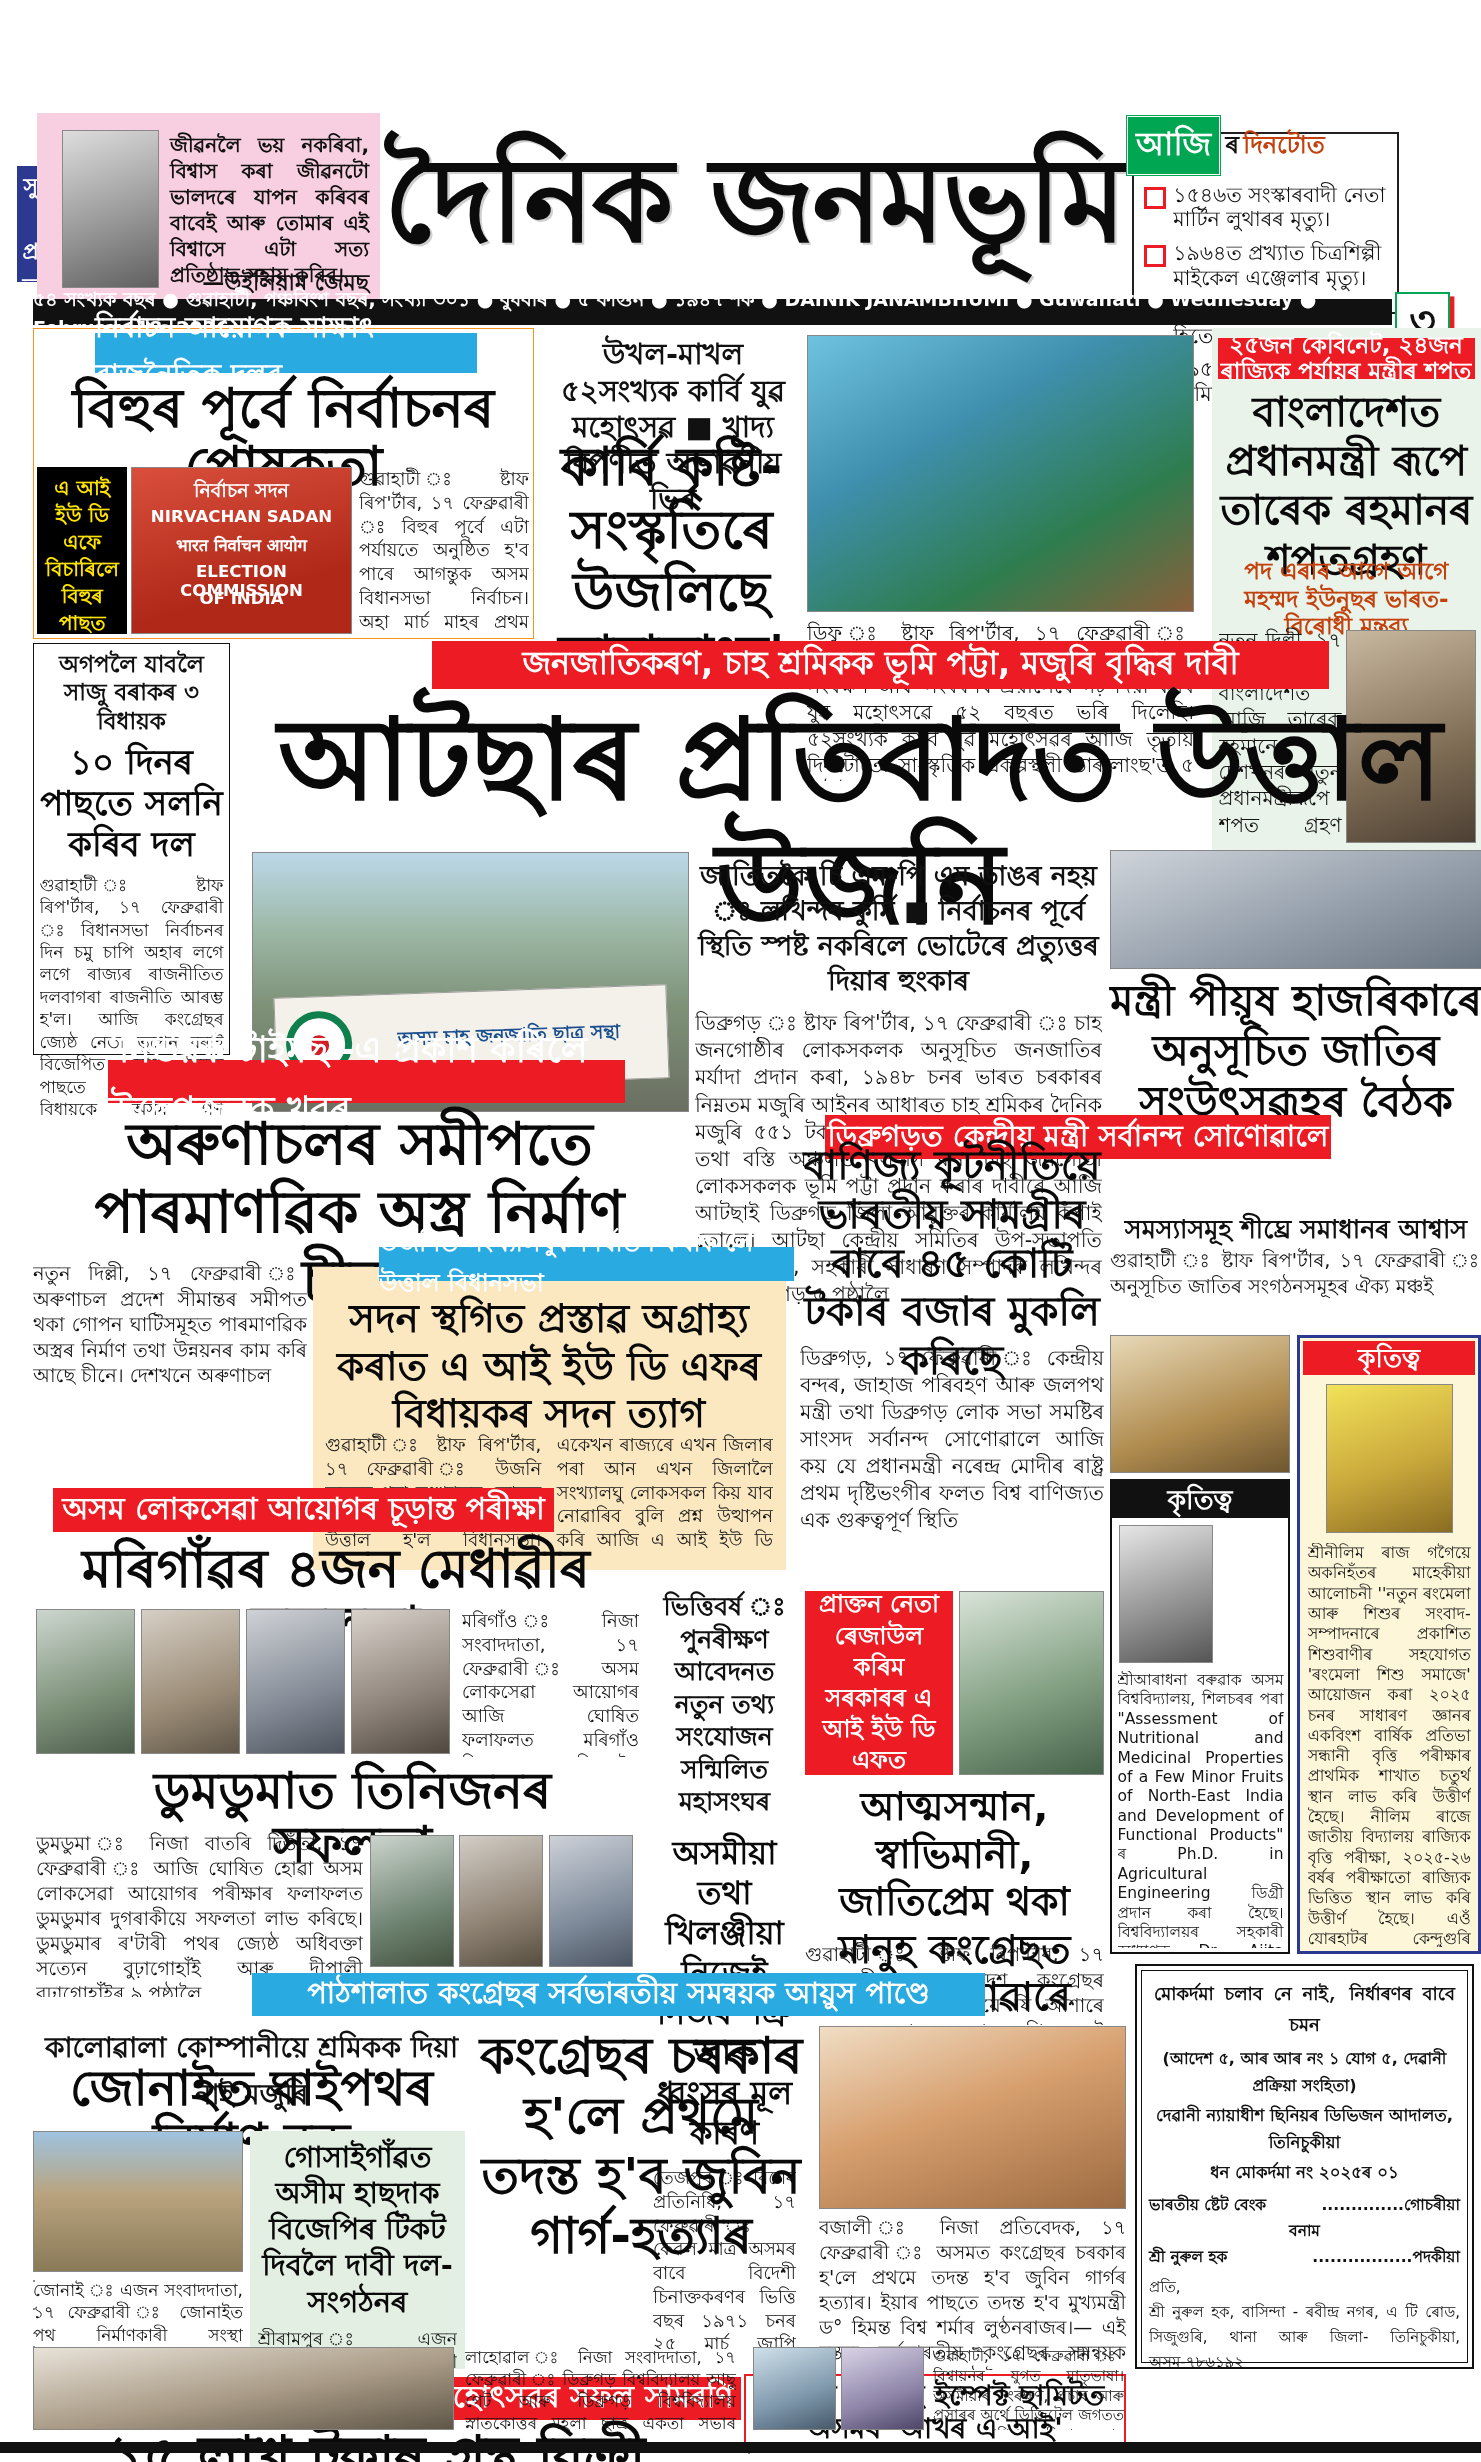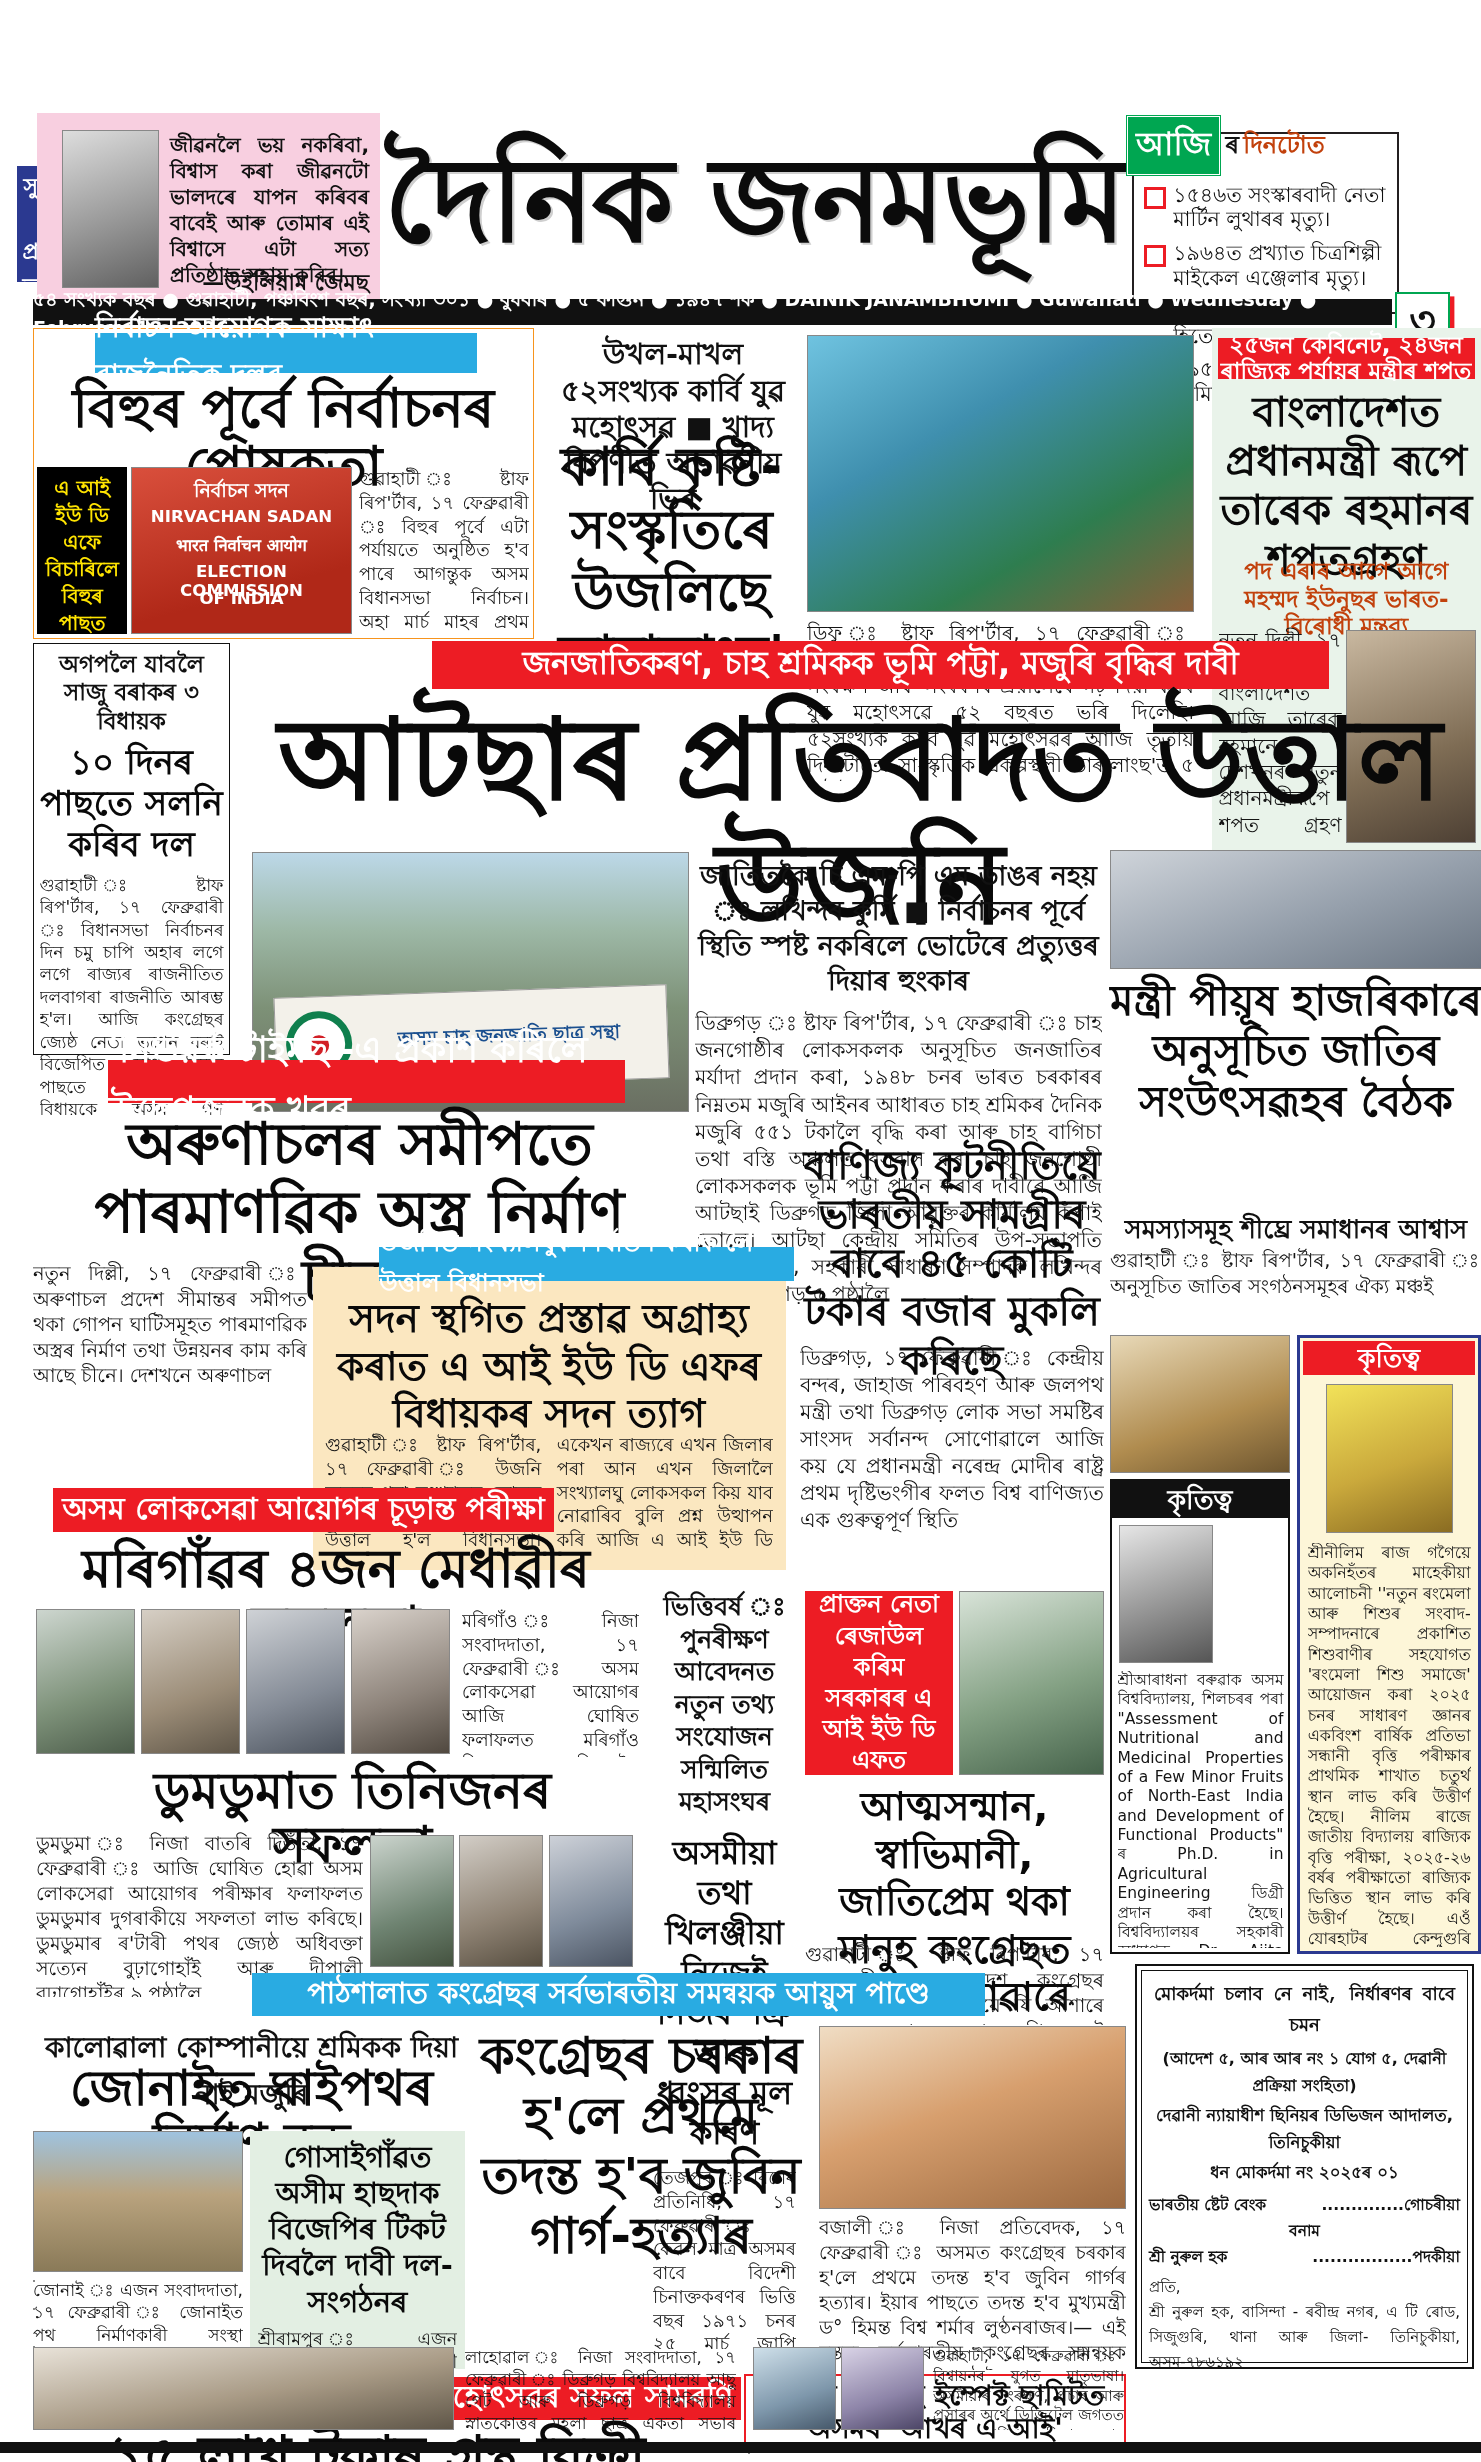--- a/index.html
+++ b/index.html
@@ -127,20 +127,21 @@
   <div class="abs kicker-red" style="left:108px;top:1060px;width:517px;height:43px;font-size:36px;">'নিউয়ৰ্ক টাইমছ'-এ প্ৰকাশ কৰিলে উদ্বেগজনক খবৰ</div>
   <div class="abs headline ctr" style="left:33px;top:1110px;width:653px;font-size:58px;line-height:1.18;">অৰুণাচলৰ সমীপতে পাৰমাণৱিক অস্ত্ৰ নিৰ্মাণ চীনৰ</div>
   <div class="abs body-text jst" style="left:33px;top:1261px;width:274px;height:221px;font-size:19.4px;overflow:hidden;">নতুন দিল্লী, ১৭ ফেব্ৰুৱাৰী ঃ অৰুণাচল প্ৰদেশ সীমান্তৰ সমীপত থকা গোপন ঘাটিসমূহত পাৰমাণৱিক অস্ত্ৰৰ নিৰ্মাণ তথা উন্নয়নৰ কাম কৰি আছে চীনে। দেশখনে অৰুণাচল</div>
 
   <div class="abs" style="left:313px;top:1267px;width:473px;height:303px;background:#fbe7c0;">
     <div class="abs kicker-blue" style="left:66px;top:-20px;width:415px;height:34px;font-size:24px;">উজনিত সংখ্যালঘুক নিৰ্যাতন কৰাক লৈ উত্তাল বিধানসভা</div>
     <div class="abs headline ctr" style="left:12px;top:28px;width:448px;font-size:39px;line-height:1.22;">সদন স্থগিত প্ৰস্তাৱ অগ্ৰাহ্য কৰাত এ আই ইউ ডি এফৰ বিধায়কৰ সদন ত্যাগ</div>
     <div class="abs body-text jst cols2" style="left:12px;top:166px;width:448px;height:127px;font-size:18px;overflow:hidden;">গুৱাহাটী ঃ ষ্টাফ ৰিপ'ৰ্টাৰ, ১৭ ফেব্ৰুৱাৰী ঃ উজনি অসমৰ পৰা সংখ্যালঘু লোকক খেদি পথোৱাক লৈ আজি উত্তাল হ'ল বিধানসভা। একেখন ৰাজ্যৰে এখন জিলাৰ পৰা আন এখন জিলালৈ সংখ্যালঘু লোকসকল কিয় যাব নোৱাৰিব বুলি প্ৰশ্ন উত্থাপন কৰি আজি এ আই ইউ ডি এফৰ বিধায়ক আমিনুল ইছলামে সদন স্থগিত প্ৰস্তাৱত উল্লেখ কৰিছিল যে অসমত এতিয়া হৈছে। নামনিৰ লোক উজনিলৈ যাব</div>
   </div>
 
+  <div class="abs kicker-red" style="left:825px;top:1115px;width:506px;height:44px;font-size:29px;">ডিব্ৰুগড়ত কেন্দ্ৰীয় মন্ত্ৰী সৰ্বানন্দ সোণোৱালে</div>
   <div class="abs headline ctr" style="left:800px;top:1141px;width:304px;font-size:40px;line-height:1.22;">বাণিজ্য কূটনীতিয়ে ভাৰতীয় সামগ্ৰীৰ বাবে ৪৫ কোটি টকাৰ বজাৰ মুকলি কৰিছে</div>
   <div class="abs body-text jst" style="left:800px;top:1345px;width:304px;height:299px;font-size:20.5px;overflow:hidden;">ডিব্ৰুগড়, ১৭ ফেব্ৰুৱাৰী ঃ কেন্দ্ৰীয় বন্দৰ, জাহাজ পৰিবহণ আৰু জলপথ মন্ত্ৰী তথা ডিব্ৰুগড় লোক সভা সমষ্টিৰ সাংসদ সৰ্বানন্দ সোণোৱালে আজি কয় যে প্ৰধানমন্ত্ৰী নৰেন্দ্ৰ মোদীৰ ৰাষ্ট্ৰ প্ৰথম দৃষ্টিভংগীৰ ফলত বিশ্ব বাণিজ্যত এক গুৰুত্বপূৰ্ণ স্থিতি</div>
   <div class="photo" style="left:1110px;top:1335px;width:180px;height:138px;background:linear-gradient(160deg,#e8d9b8,#b08c4f 60%,#6e5630);"></div>
 
   <div class="abs" style="left:1110px;top:1479px;width:180px;height:475px;border:2.2px solid #111;">
     <div class="ctr" style="background:#111;color:#fff;font-weight:800;font-size:26.6px;height:37px;line-height:37px;">কৃতিত্ব</div>
     <div class="photo" style="left:6.6px;top:44px;width:94px;height:138px;background:linear-gradient(160deg,#e6e6e6,#8f8f8f 60%,#555);"></div>
     <div class="abs body-text jst" style="left:5.5px;top:190px;width:166px;height:277px;font-size:15.5px;line-height:1.25;overflow:hidden;">শ্ৰীআৰাধনা বৰুৱাক অসম বিশ্ববিদ্যালয়, শিলচৰৰ পৰা "Assessment of Nutritional and Medicinal Properties of a Few Minor Fruits of North-East India and Development of Functional Products" ৰ Ph.D. in Agricultural Engineering ডিগ্ৰী প্ৰদান কৰা হৈছে। বিশ্ববিদ্যালয়ৰ সহকাৰী অধ্যাপক Dr. Ajita Tiwari আৰু যোৰহাটস্থিত CSIR-NEISTৰ জ্যেষ্ঠ বিজ্ঞানী Dr. Jatin কলিতাৰ তত্ত্বাৱধানত তেওঁ গৱেষণা কাৰ্য সম্পন্ন কৰে। কৃষি বিভাগৰ অৱসৰপ্ৰাপ্ত বিষয়া নাথ বৰুৱা আৰু মাতৃৰ জ্যেষ্ঠা কন্যা আৰু স্বপ্না বৰুৱা আৰু অৰ্চনা বৰুৱাৰ ভগ্নী আৰু যোৰহাট জিলাৰ বৰআহোম গাঁৱৰ বাসিন্দা।</div>
   </div>
 

